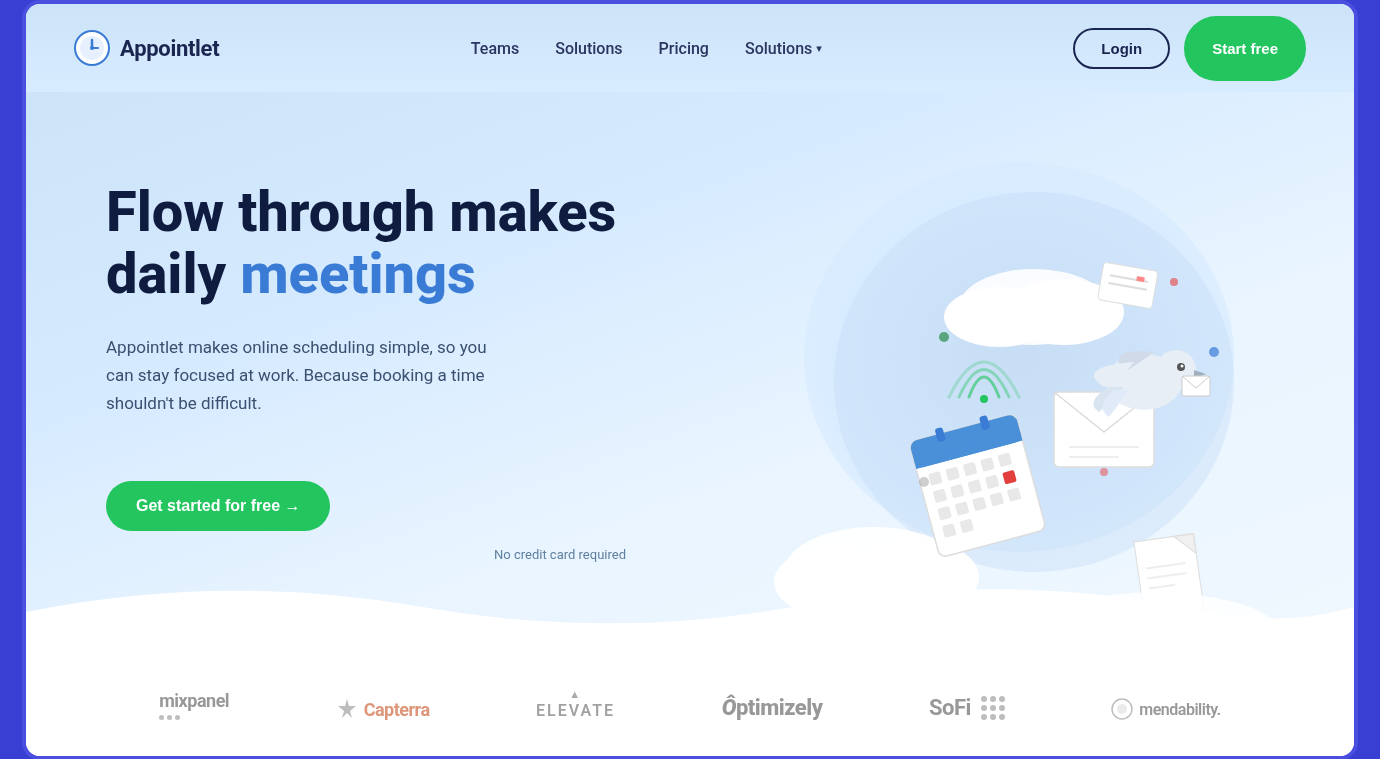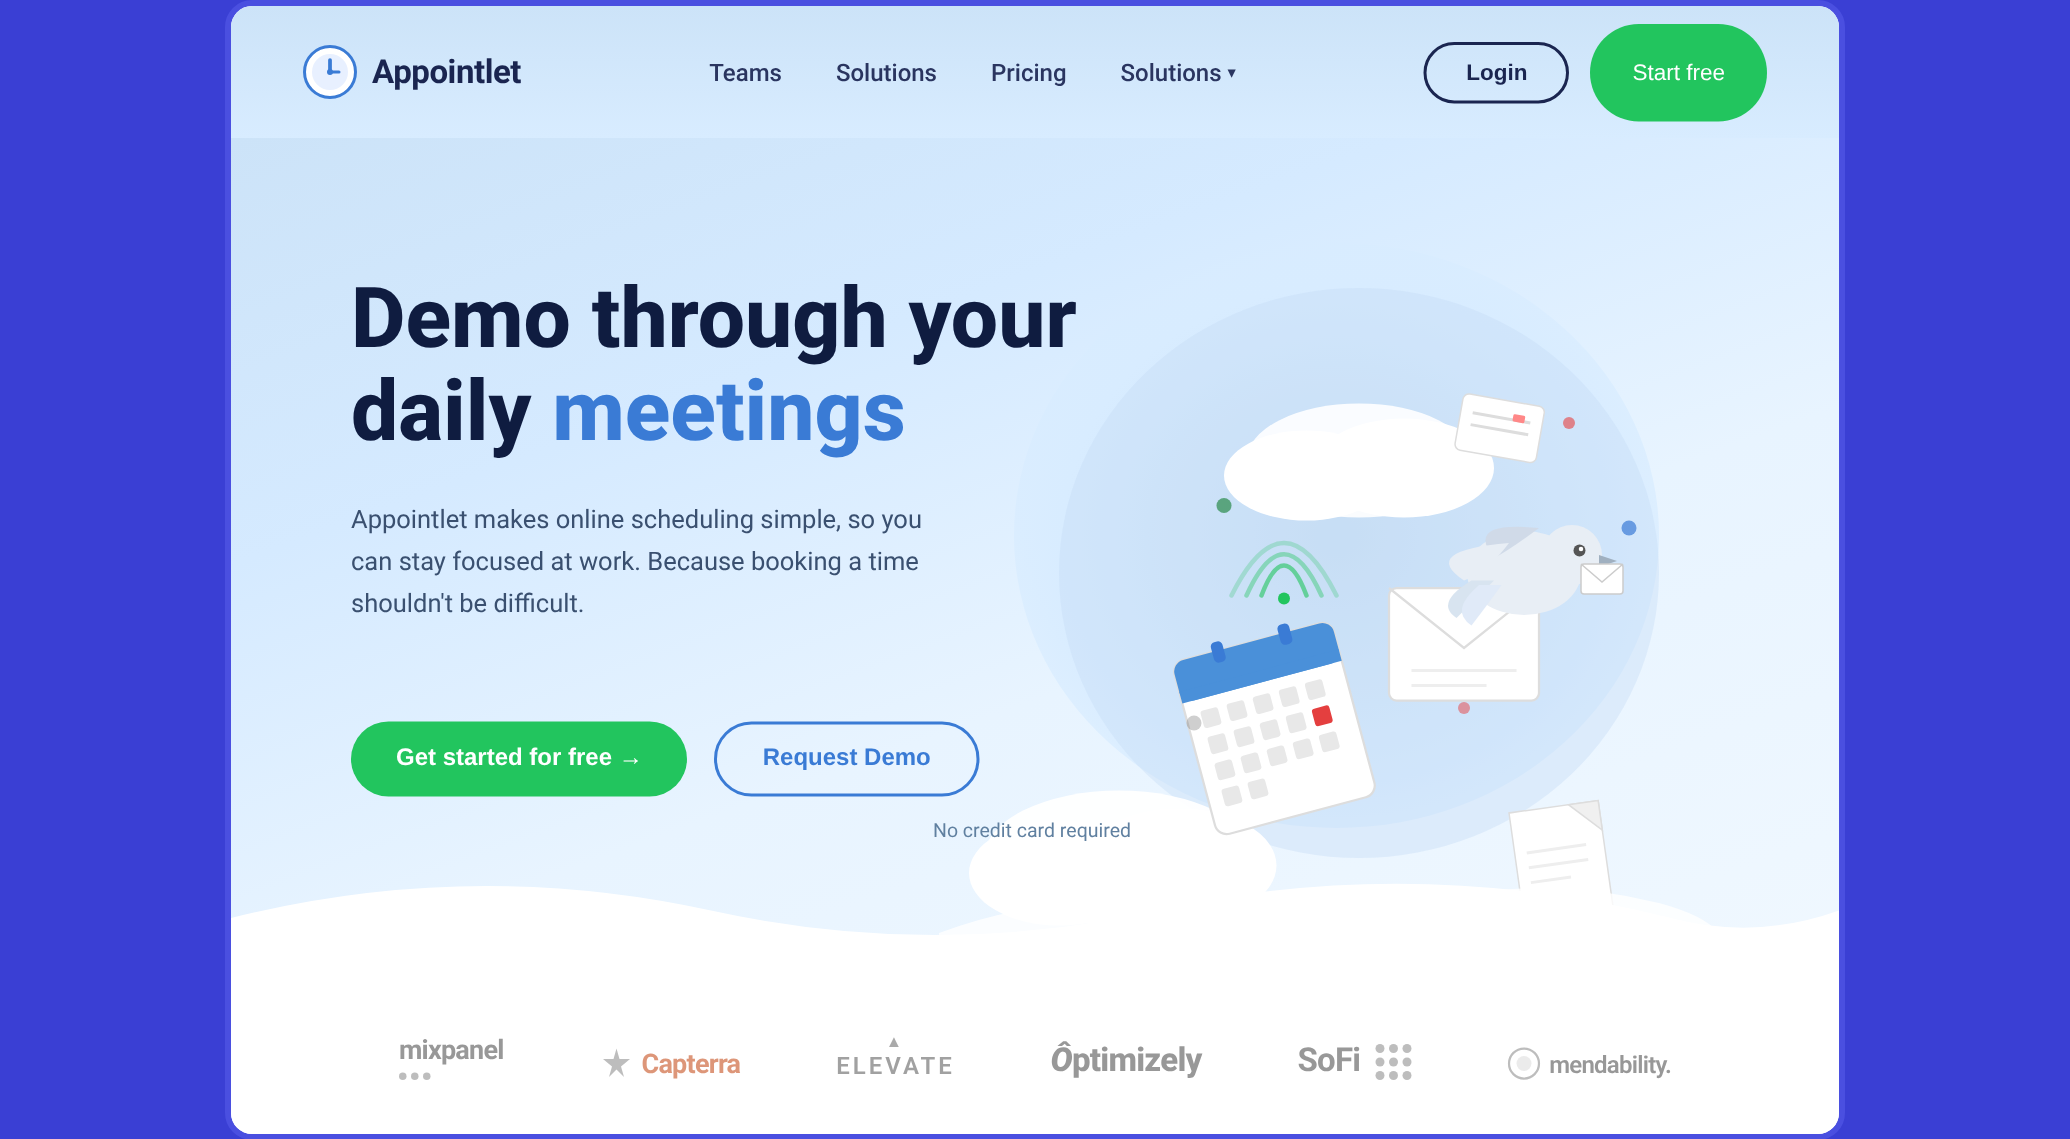--- a/index.html
+++ b/index.html
@@ -5,21 +5,21 @@
     * { margin: 0; padding: 0; box-sizing: border-box; }
     body {
       background: #3a3fd4;
       display: flex;
       align-items: center;
       justify-content: center;
       min-height: 100vh;
       font-family: -apple-system, BlinkMacSystemFont, 'Segoe UI', Roboto, sans-serif;
     }
     .outer-border {
-      width: 1080px;
+      width: 1336px;
       border-radius: 18px;
       overflow: hidden;
       border: 4px solid #4a4fe0;
       background: #fff;
     }
     
     .navbar {
       background: #ddeeff;
       display: flex;
       align-items: center;
@@ -79,21 +79,21 @@
       font-weight: 600;
       cursor: pointer;
     }
     .btn-start-free {
       background: #22c55e;
       color: #fff;
       border: none;
       padding: 24px 28px;
       border-radius: 50px;
       font-size: 15px;
-      font-weight: 400;
+      font-weight: 700;
       cursor: pointer;
     }
     
     .hero {
       background: linear-gradient(160deg, #cce3f8 0%, #d5eaff 30%, #e8f4ff 60%, #f0f8ff 100%);
       padding: 60px 80px 0 80px;
       min-height: 560px;
       position: relative;
       overflow: hidden;
       display: flex;
@@ -269,27 +269,26 @@
     <div class="nav-actions">
       <button class="btn-login">Login</button>
       <button class="btn-start-free">Start free</button>
     </div>
   </nav>
 
   <section class="hero">
 
     <div class="hero-left">
       <h1 class="hero-title">
-        <span>Demo through your</span><br>
+        <span>Flow through makes</span><br>
         <span>daily </span><span class="hero-title-highlight">meetings</span>
       </h1>
       <p class="hero-subtitle">Appointlet makes online scheduling simple, so you can stay focused at work. Because booking a time shouldn't be difficult.</p>
       <div class="hero-buttons">
         <button class="btn-get-started">Get started for free →</button>
-        <button class="btn-request-demo">Request Demo</button>
       </div>
       <p class="no-credit-card">No credit card required</p>
     </div>
 
     <div class="hero-illustration">
       <div class="illustration-circle"></div>
 
       <svg class="illus-svg" viewBox="0 0 520 500" xmlns="http://www.w3.org/2000/svg">
 
         <ellipse cx="280" cy="230" rx="200" ry="190" fill="#c5ddf5" opacity="0.4"></ellipse>

